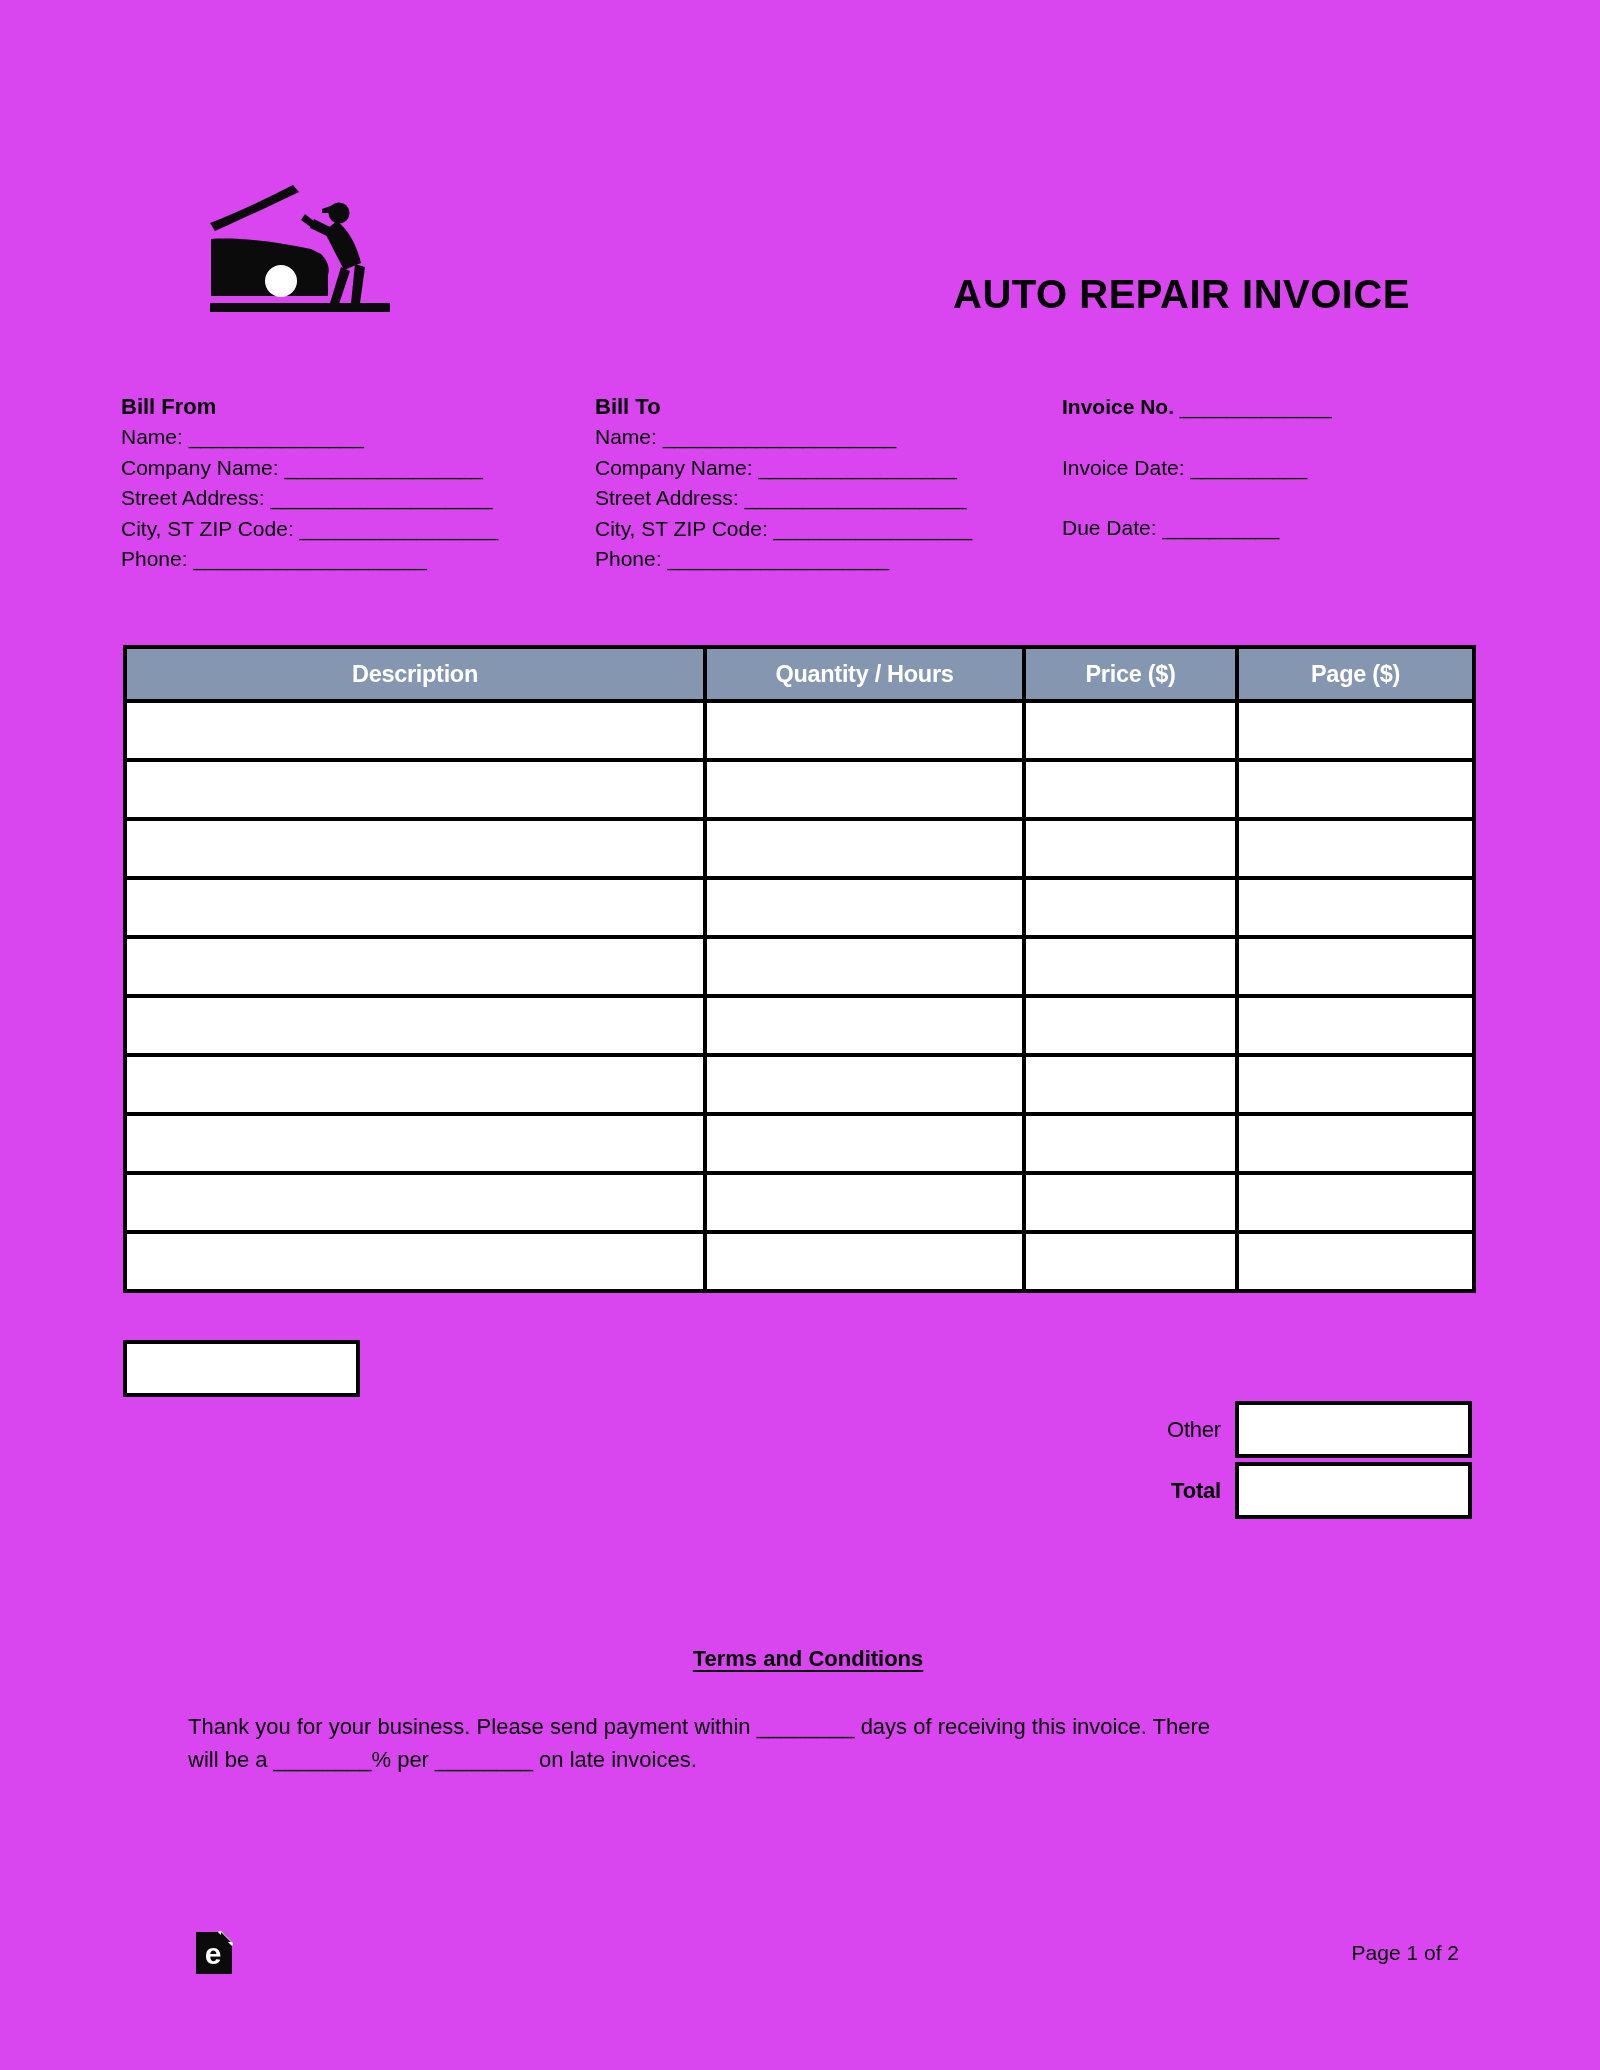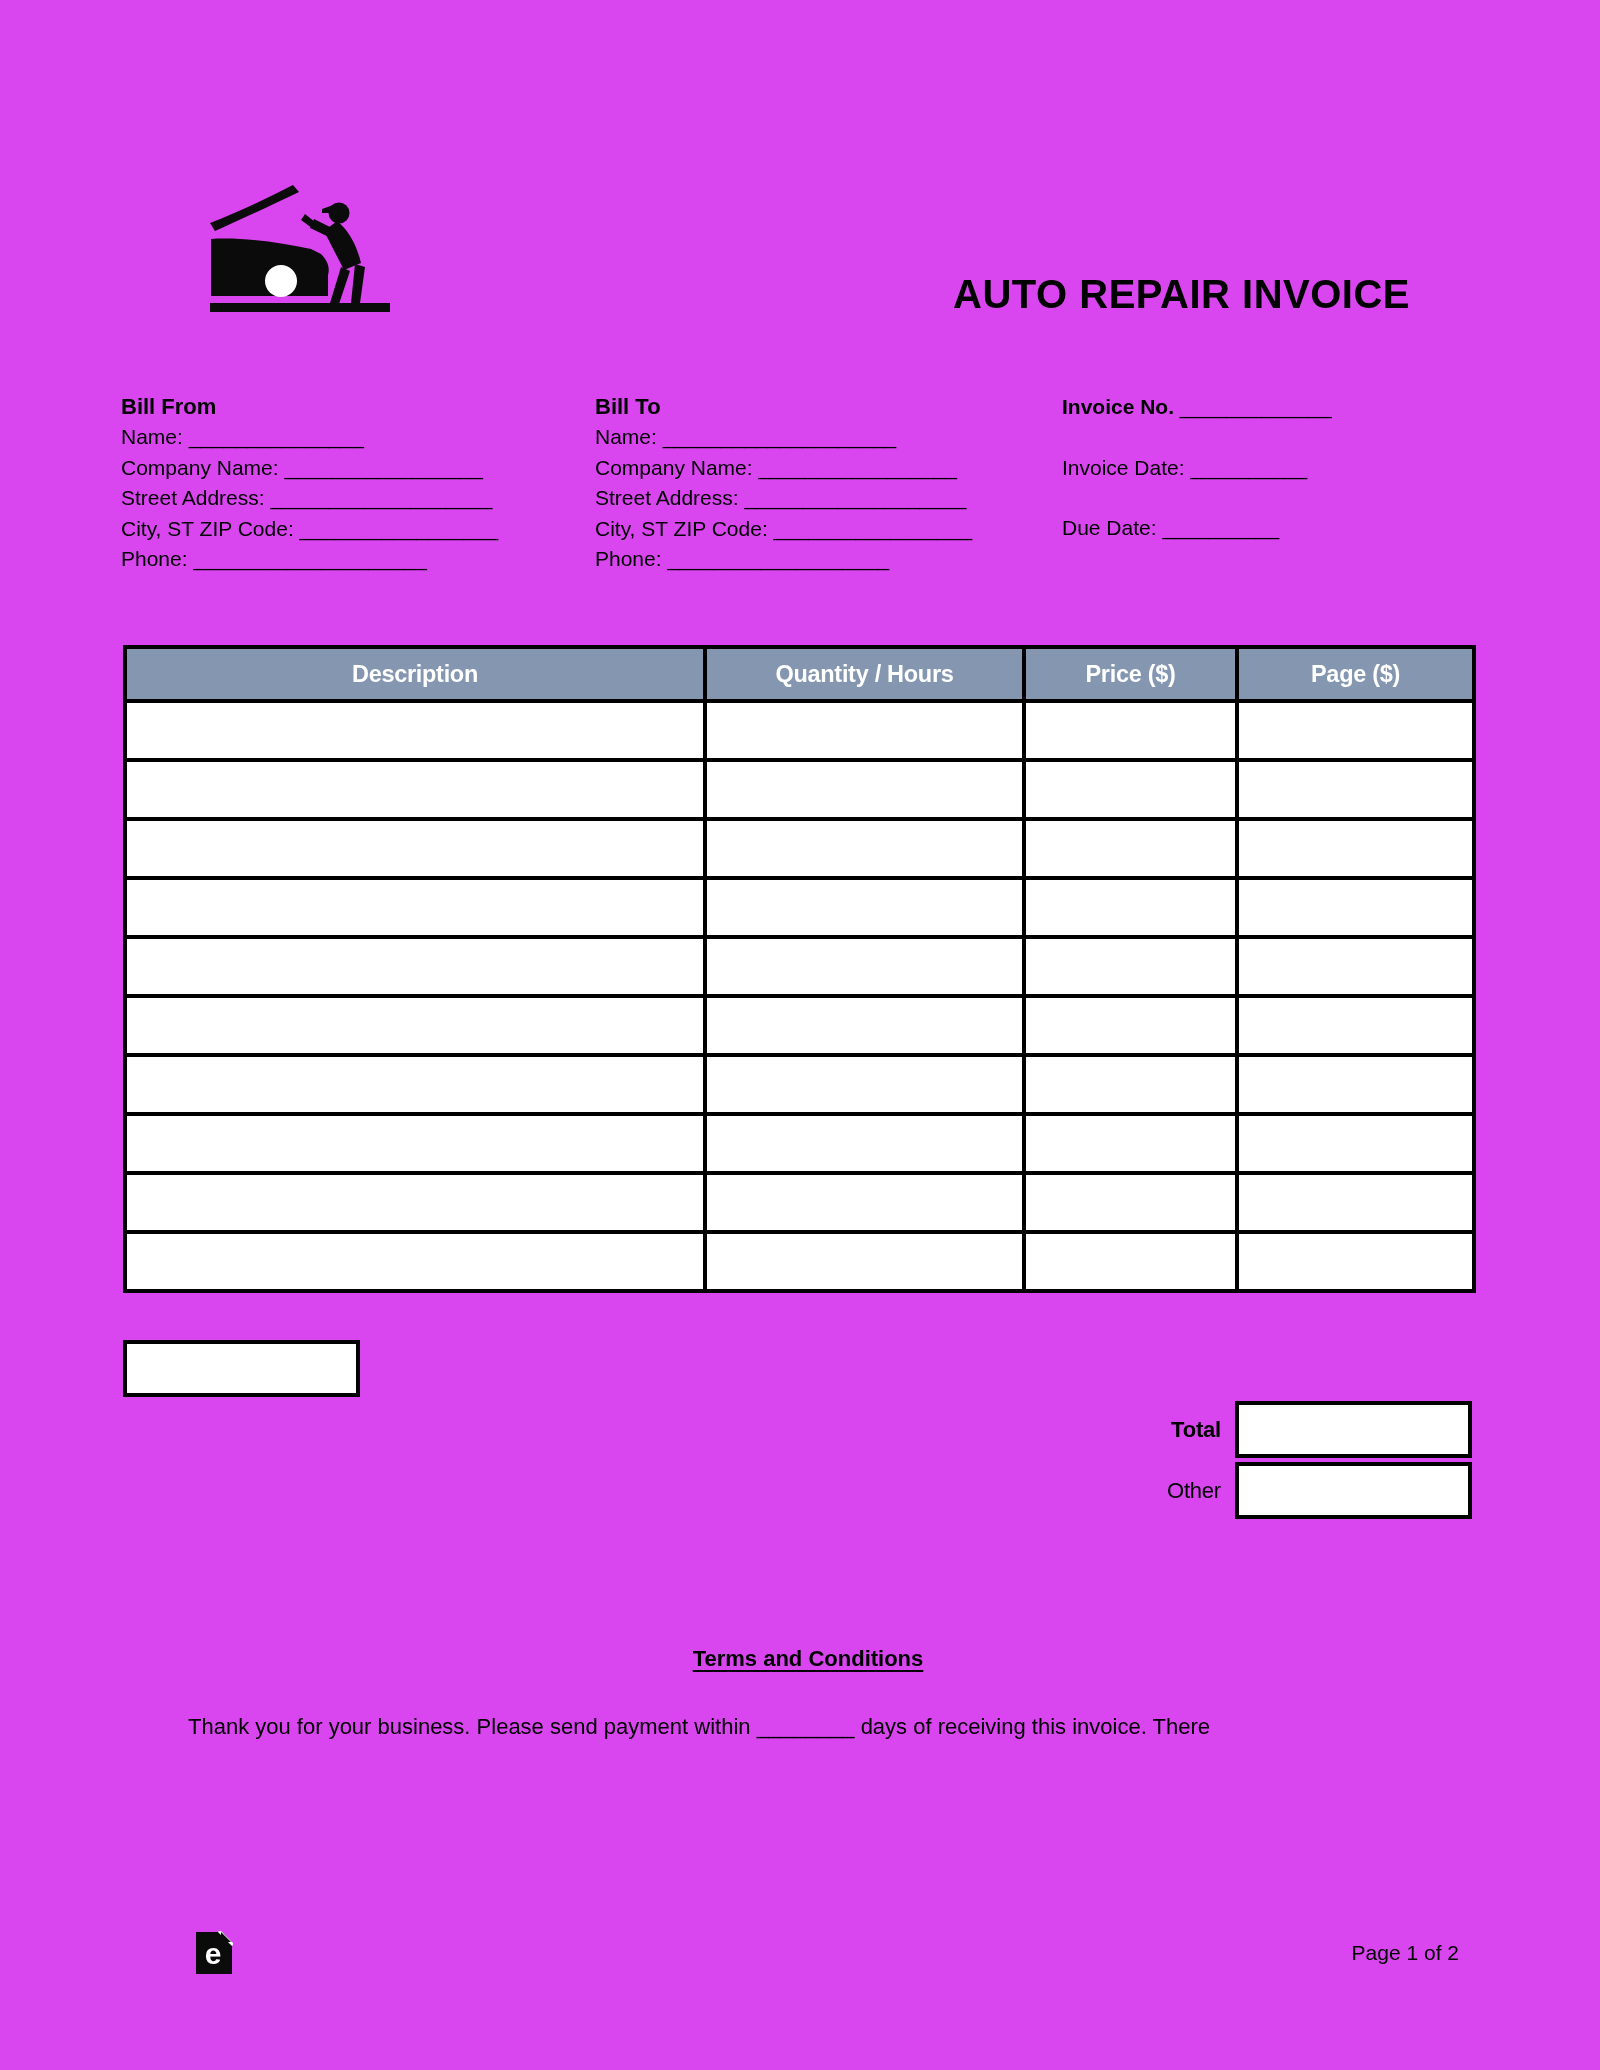--- a/index.html
+++ b/index.html
@@ -182,32 +182,33 @@
           <td class="c3"></td>
         </tr>
       </tbody>
   </table>
 
   <div class="summary">
     <div class="summary-row">
       <div class="summary-box"></div>
     </div>
     <div class="summary-row">
+      <div class="summary-label">Other</div>
+      <div class="summary-box"></div>
+    </div>
+    <div class="summary-row">
       <div class="summary-label bold">Total</div>
-      <div class="summary-box"></div>
-    </div>
-    <div class="summary-row">
-      <div class="summary-label">Other</div>
       <div class="summary-box"></div>
     </div>
   </div>
 
   <div class="terms-heading">Terms and Conditions</div>
   <div class="terms-paragraph">
     <div>Thank you for your business. Please send payment within ________ days of receiving this invoice. There</div>
+    <div>will be a ________% per ________ on late invoices.</div>
   </div>
 
   <svg class="eforms-logo" viewBox="0 0 38 44" aria-hidden="true">
     <path d="M1,1 H27 L37,11 V43 H1 Z" fill="#0b0b0b"></path>
     <path d="M24,0 L38,14" stroke="#ffffff" stroke-width="3" fill="none"></path>
     <path d="M26,1 L36,11 H26 Z" fill="#0b0b0b"></path>
     <text x="18" y="33" text-anchor="middle" font-size="30" font-weight="bold" font-family="&quot;Liberation Sans&quot;,&quot;DejaVu Sans&quot;,sans-serif" fill="#ffffff">e</text>
   </svg>
   <div class="page-indicator">Page 1 of 2</div>
 

